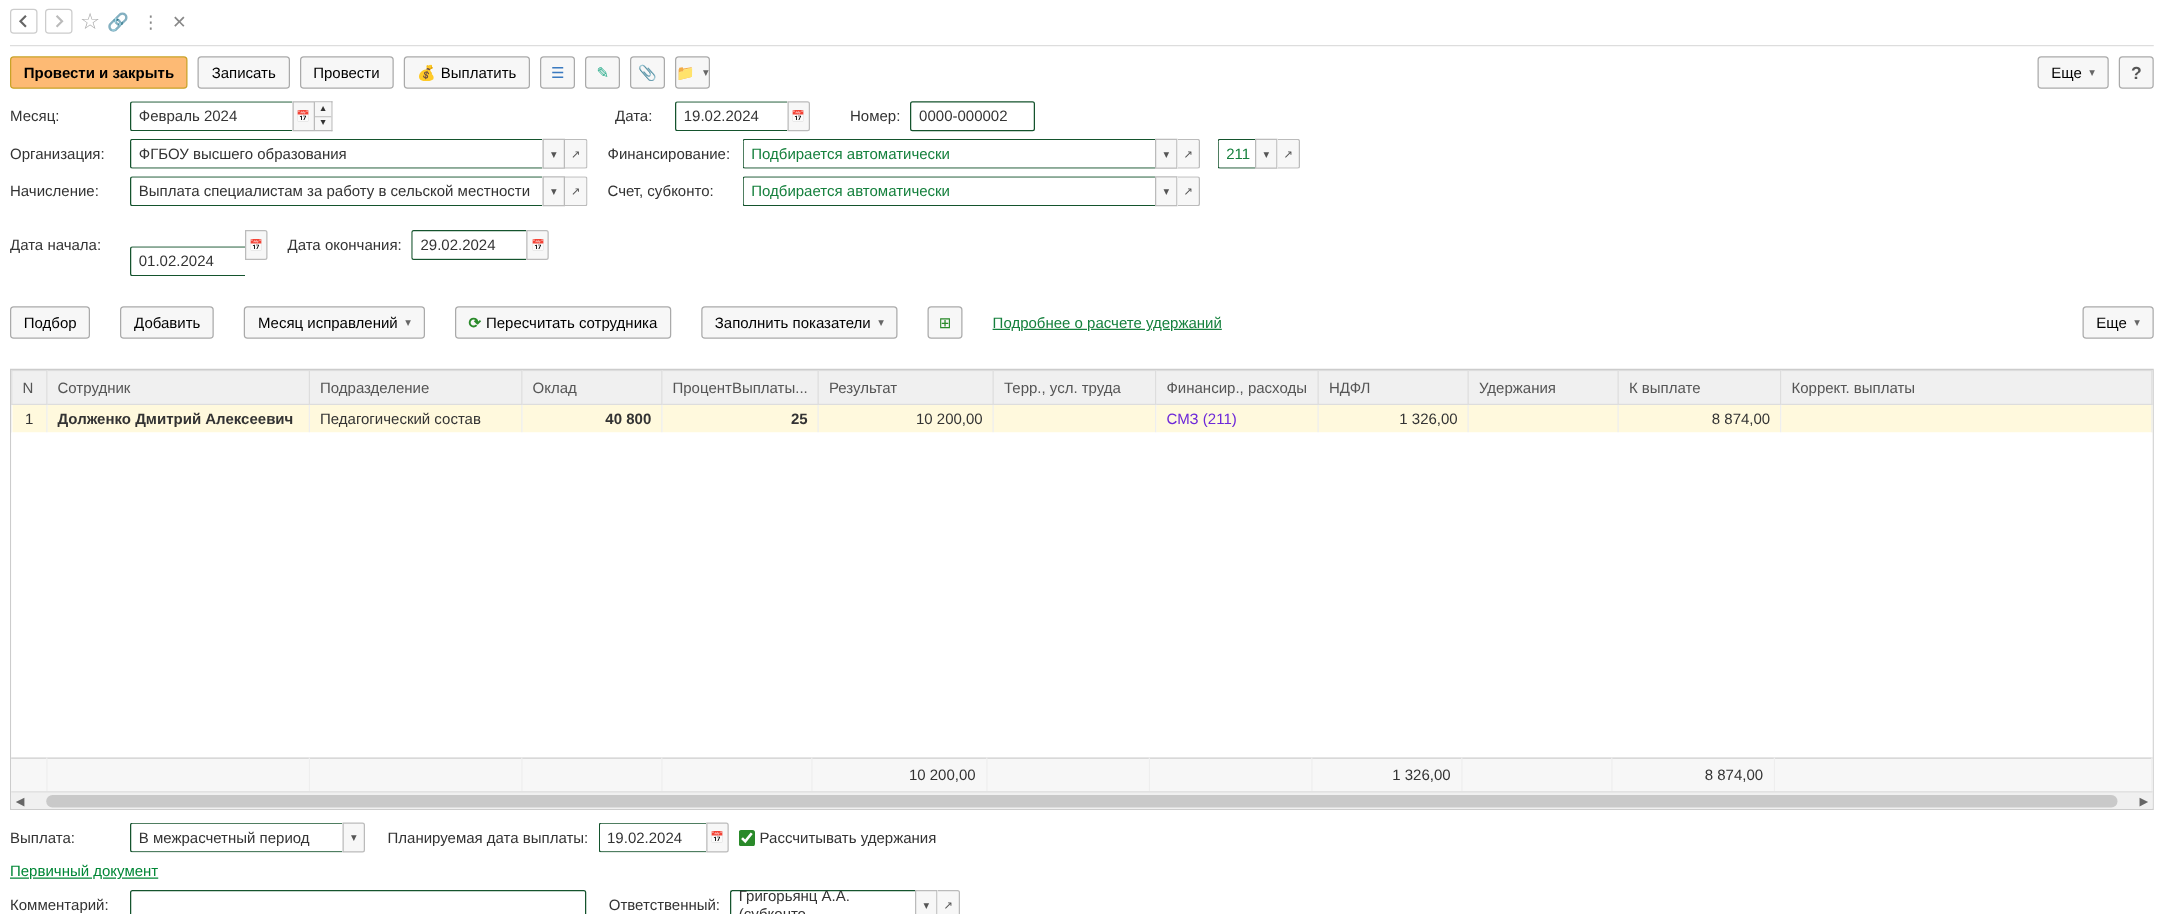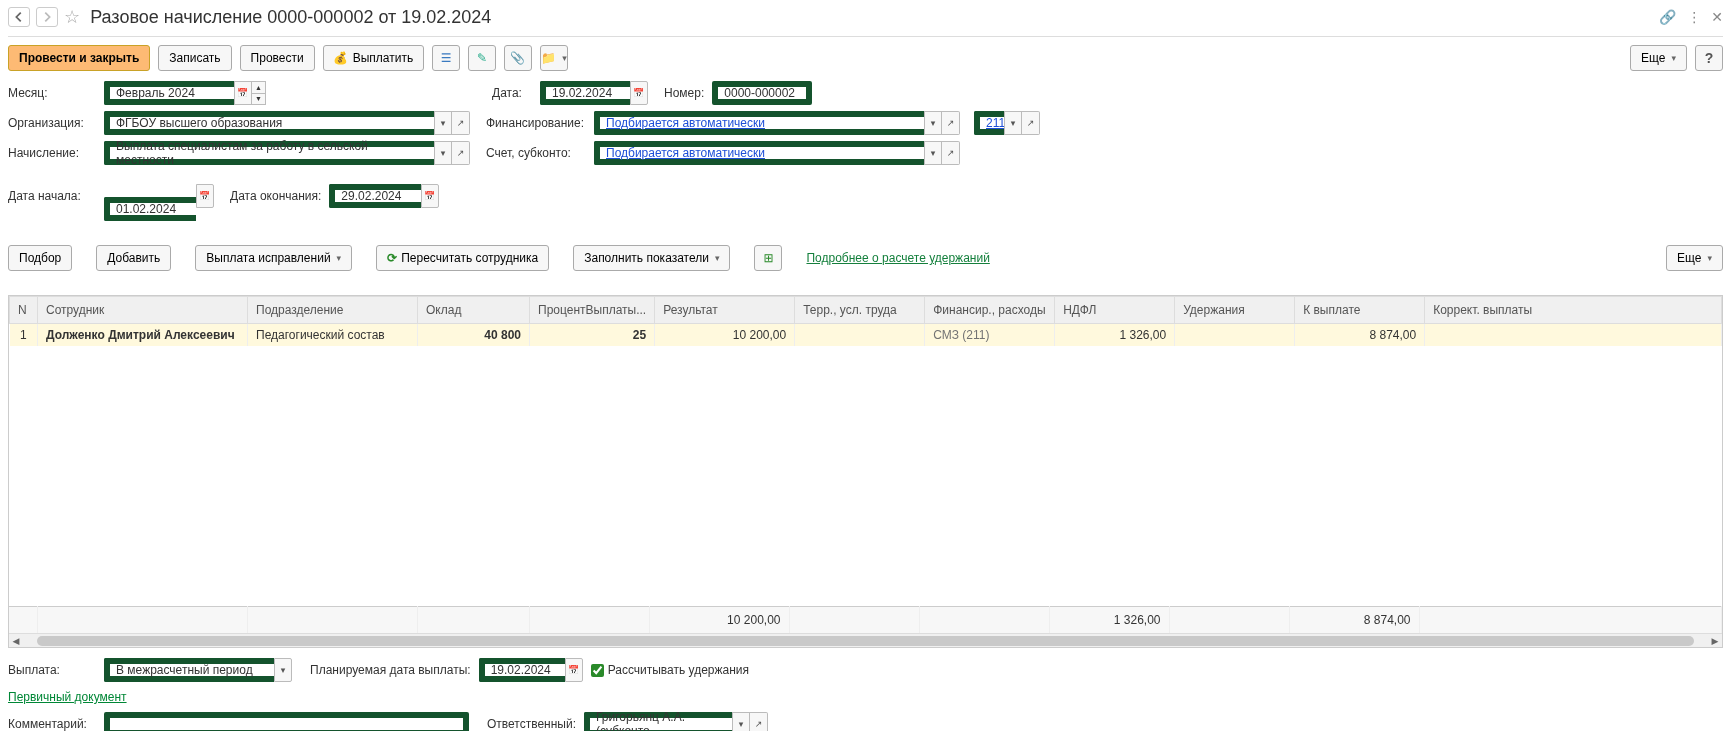--- a/index.html
+++ b/index.html
@@ -12,27 +12,27 @@
 .header-icons span { cursor: pointer; }
 .toolbar { display: flex; align-items: center; gap: 8px; margin-bottom: 10px; }
 .btn { border: 1px solid #aaa; border-radius: 3px; background: #f7f7f7; padding: 4px 10px; cursor: pointer; font-size: 12px; height: 26px; display: inline-flex; align-items: center; gap: 4px; }
 .btn-primary { background: #fdba74; border-color: #c9a227; font-weight: bold; }
 .btn-icon { width: 28px; justify-content: center; padding: 4px; }
 .btn-green-edit { color: #2a8; }
 .btn .caret { font-size: 9px; color: #666; margin-left: 2px; }
 .toolbar-spacer { flex: 1; }
 .form-row { display: flex; align-items: center; gap: 8px; margin-bottom: 6px; }
 .form-label { width: 88px; color: #333; }
-.input { border: 6px solid #14532d; border-radius: 2px; height: 24px; padding: 2px 6px; background: #fff; font-size: 12px; display: flex; align-items: center; }
+.input { border: 1px solid #14532d; border-radius: 2px; height: 24px; padding: 2px 6px; background: #fff; font-size: 12px; display: flex; align-items: center; }
 .input-combo { display: flex; align-items: center; }
 .input-combo .input { border-right: none; border-radius: 2px 0 0 2px; }
 .combo-btn { border: 1px solid #bbb; background: #f7f7f7; width: 18px; height: 24px; display: flex; align-items: center; justify-content: center; cursor: pointer; font-size: 9px; color: #555; }
 .combo-btn + .combo-btn { border-left: none; }
 .combo-btn:last-child { border-radius: 0 2px 2px 0; }
-.placeholder { color: #1d4ed8; text-decoration: underline; }
+.placeholder { color: #15803d; }
 .spinner-btns { display: flex; flex-direction: column; border: 1px solid #bbb; border-left: none; height: 24px; width: 14px; }
 .spinner-btns div { flex: 1; display: flex; align-items: center; justify-content: center; font-size: 7px; background: #f7f7f7; cursor: pointer; }
 .spinner-btns div:first-child { border-bottom: 1px solid #bbb; }
 .second-toolbar { display: flex; align-items: center; gap: 24px; margin: 24px 0; }
 .link { color: #15803d; text-decoration: underline; cursor: pointer; }
 .link-green { color: #008736; text-decoration: underline; cursor: pointer; }
 .refresh-icon { color: #2a8a2a; font-weight: bold; }
 .table-wrap { border: 1px solid #ccc; margin-bottom: 4px; }
 .table { width: 100%; border-collapse: collapse; }
 .table th { background: #f0f0f0; border: 1px solid #ddd; text-align: left; padding: 6px 8px; font-weight: normal; color: #555; }
@@ -59,21 +59,20 @@
     <svg class="icon-svg" viewBox="0 0 16 16">
         <path d="M10 3 L5 8 L10 13" stroke="#666" fill="none" stroke-width="2"></path>
       </svg>
   </div>
   <div class="nav-btn">
     <svg class="icon-svg" viewBox="0 0 16 16">
         <path d="M6 3 L11 8 L6 13" stroke="#bbb" fill="none" stroke-width="2"></path>
       </svg>
   </div>
   <span class="star-icon">☆</span>
-  <div class="page-title">Разовое начисление 0000-000002 от 19.02.2024</div>
   <div class="header-icons">
     <span>🔗</span>
     <span>⋮</span>
     <span>✕</span>
   </div>
 </div>
 
 <div class="toolbar">
   <button class="btn btn-primary">Провести и закрыть</button>
   <button class="btn">Записать</button>
@@ -114,21 +113,21 @@
       <div>▲</div>
       <div>▼</div>
     </div>
   </div>
   <div style="width:210px;"></div>
   <div style="width:40px;">Дата:</div>
   <div class="input-combo">
     <div class="input" style="width:90px;">19.02.2024</div>
     <div class="combo-btn">📅</div>
   </div>
-  <div style="margin-left:8px;">Номер:</div>
+  <div style="margin-left:24px;">Номер:</div>
   <div class="input" style="width:100px;">0000-000002</div>
 </div>
 
 <div class="form-row">
   <div class="form-label">Организация:</div>
   <div class="input-combo">
     <div class="input" style="width:330px;">ФГБОУ высшего образования</div>
     <div class="combo-btn">▾</div>
     <div class="combo-btn">↗</div>
   </div>
@@ -170,21 +169,21 @@
   <div class="input-combo">
     <div class="input" style="width:92px;">29.02.2024</div>
     <div class="combo-btn">📅</div>
   </div>
 </div>
 
 <div class="second-toolbar">
   <button class="btn">Подбор</button>
   <button class="btn">Добавить</button>
   <button class="btn">
-      <span>Выплата исправлений</span>
+      <span>Месяц исправлений</span>
       <span class="caret">▾</span>
     </button>
   <button class="btn">
       <span class="refresh-icon">⟳</span> 
       <span>Пересчитать сотрудника</span>
     </button>
   <button class="btn">
       <span>Заполнить показатели</span>
       <span class="caret">▾</span>
     </button>
@@ -233,21 +232,21 @@
     </thead>
     <tbody>
       <tr>
         <td class="row-n">1</td>
         <td class="bold-cell">Долженко Дмитрий Алексеевич</td>
         <td>Педагогический состав</td>
         <td class="num bold-cell">40 800</td>
         <td class="num bold-cell">25</td>
         <td class="num">10 200,00</td>
         <td></td>
-        <td style="color:#737373;">СМЗ (211)</td>
+        <td style="color:#6d28d9;">СМЗ (211)</td>
         <td class="num">1 326,00</td>
         <td class="num"></td>
         <td class="num">8 874,00</td>
         <td></td>
       </tr>
     </tbody>
   </table>
   <div class="table-body-area"></div>
   <table class="table">
     <colgroup>

